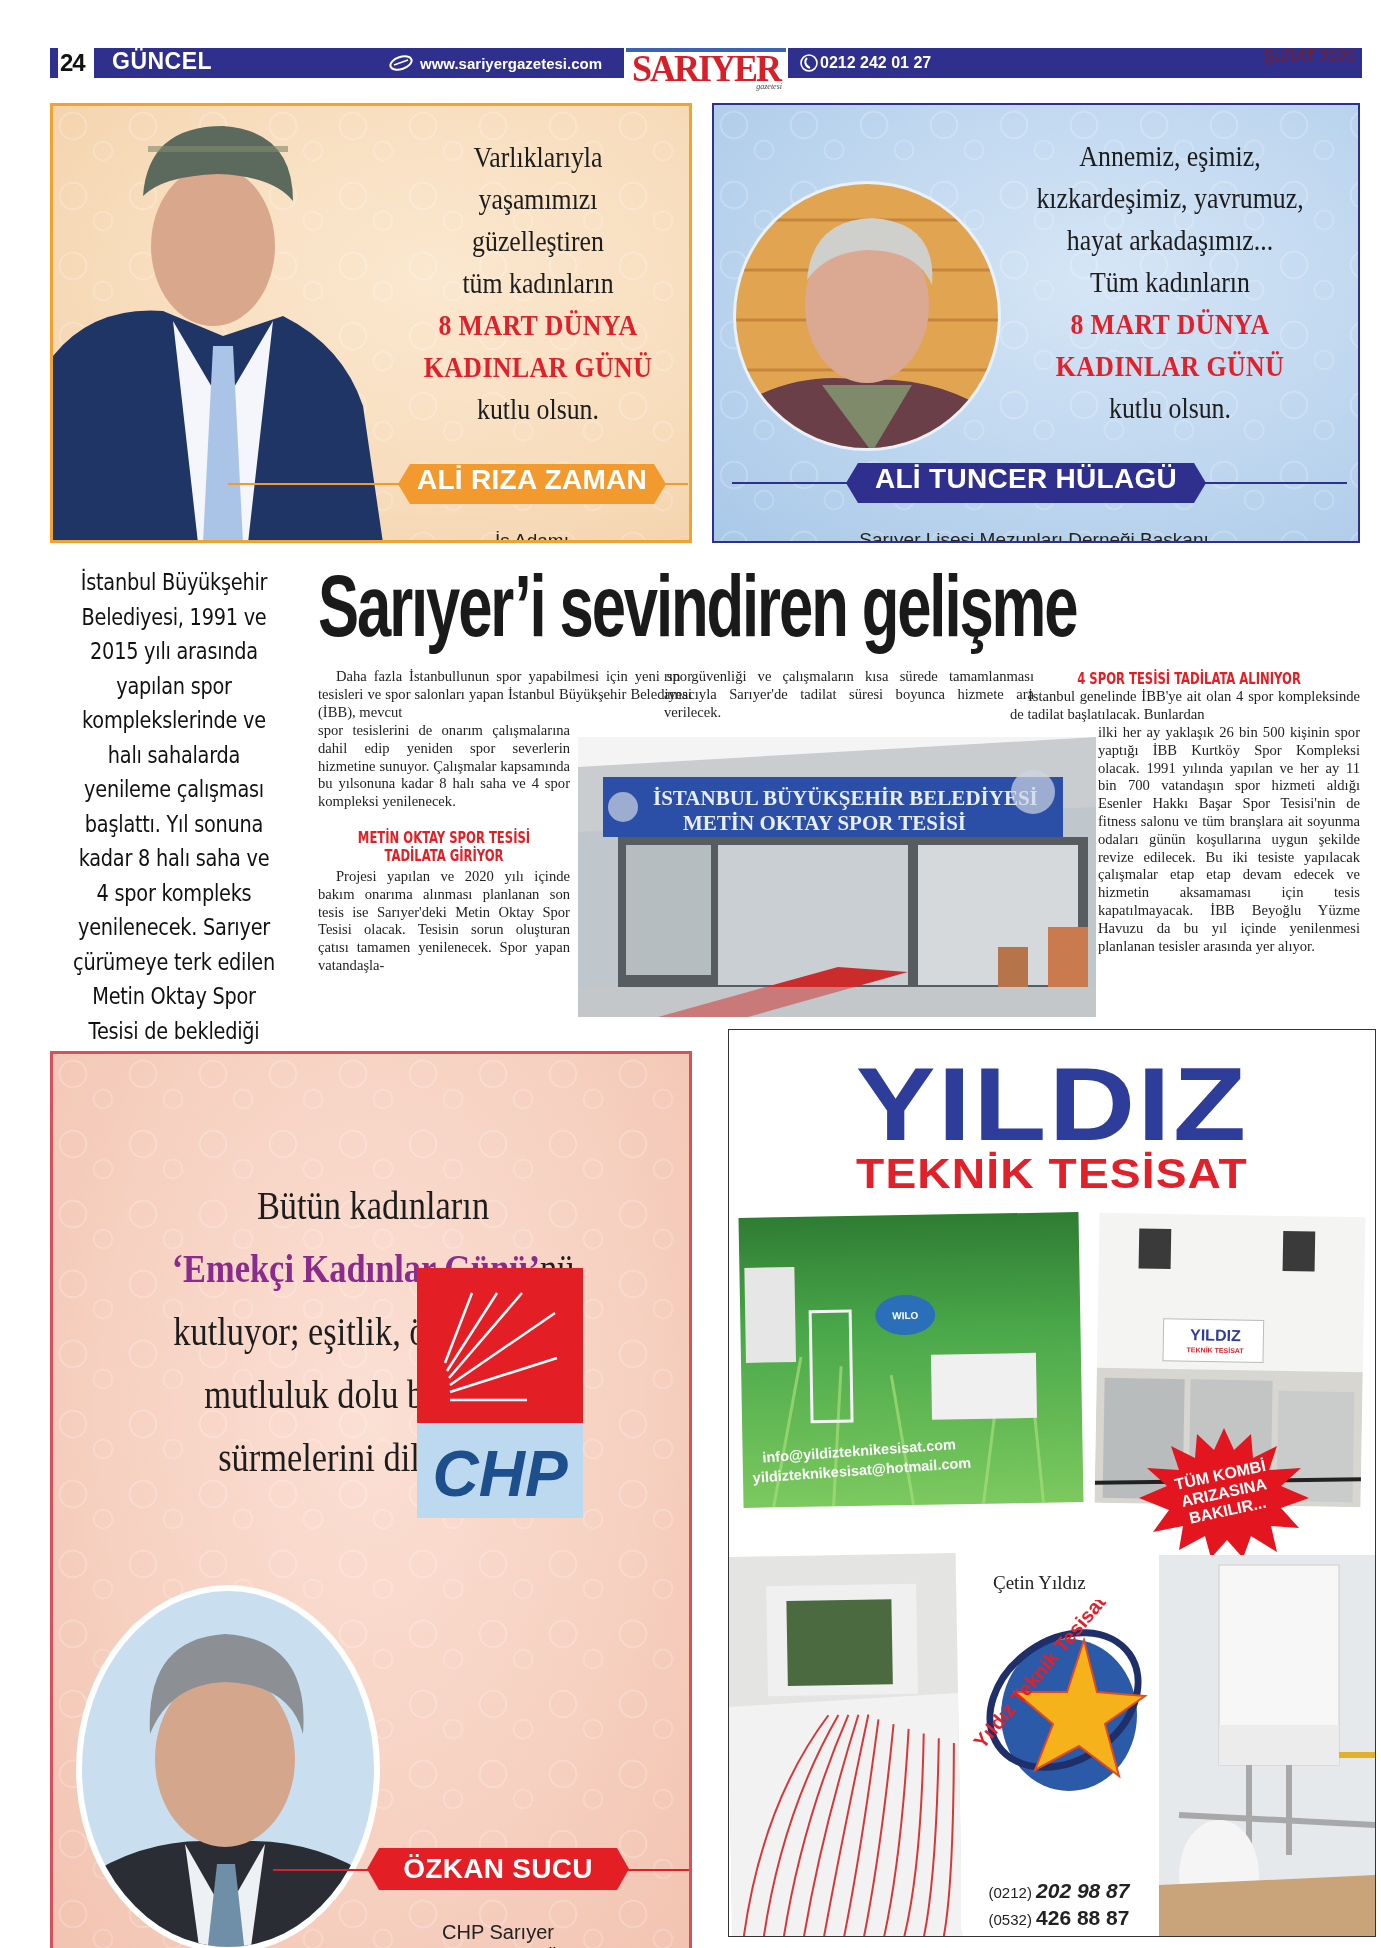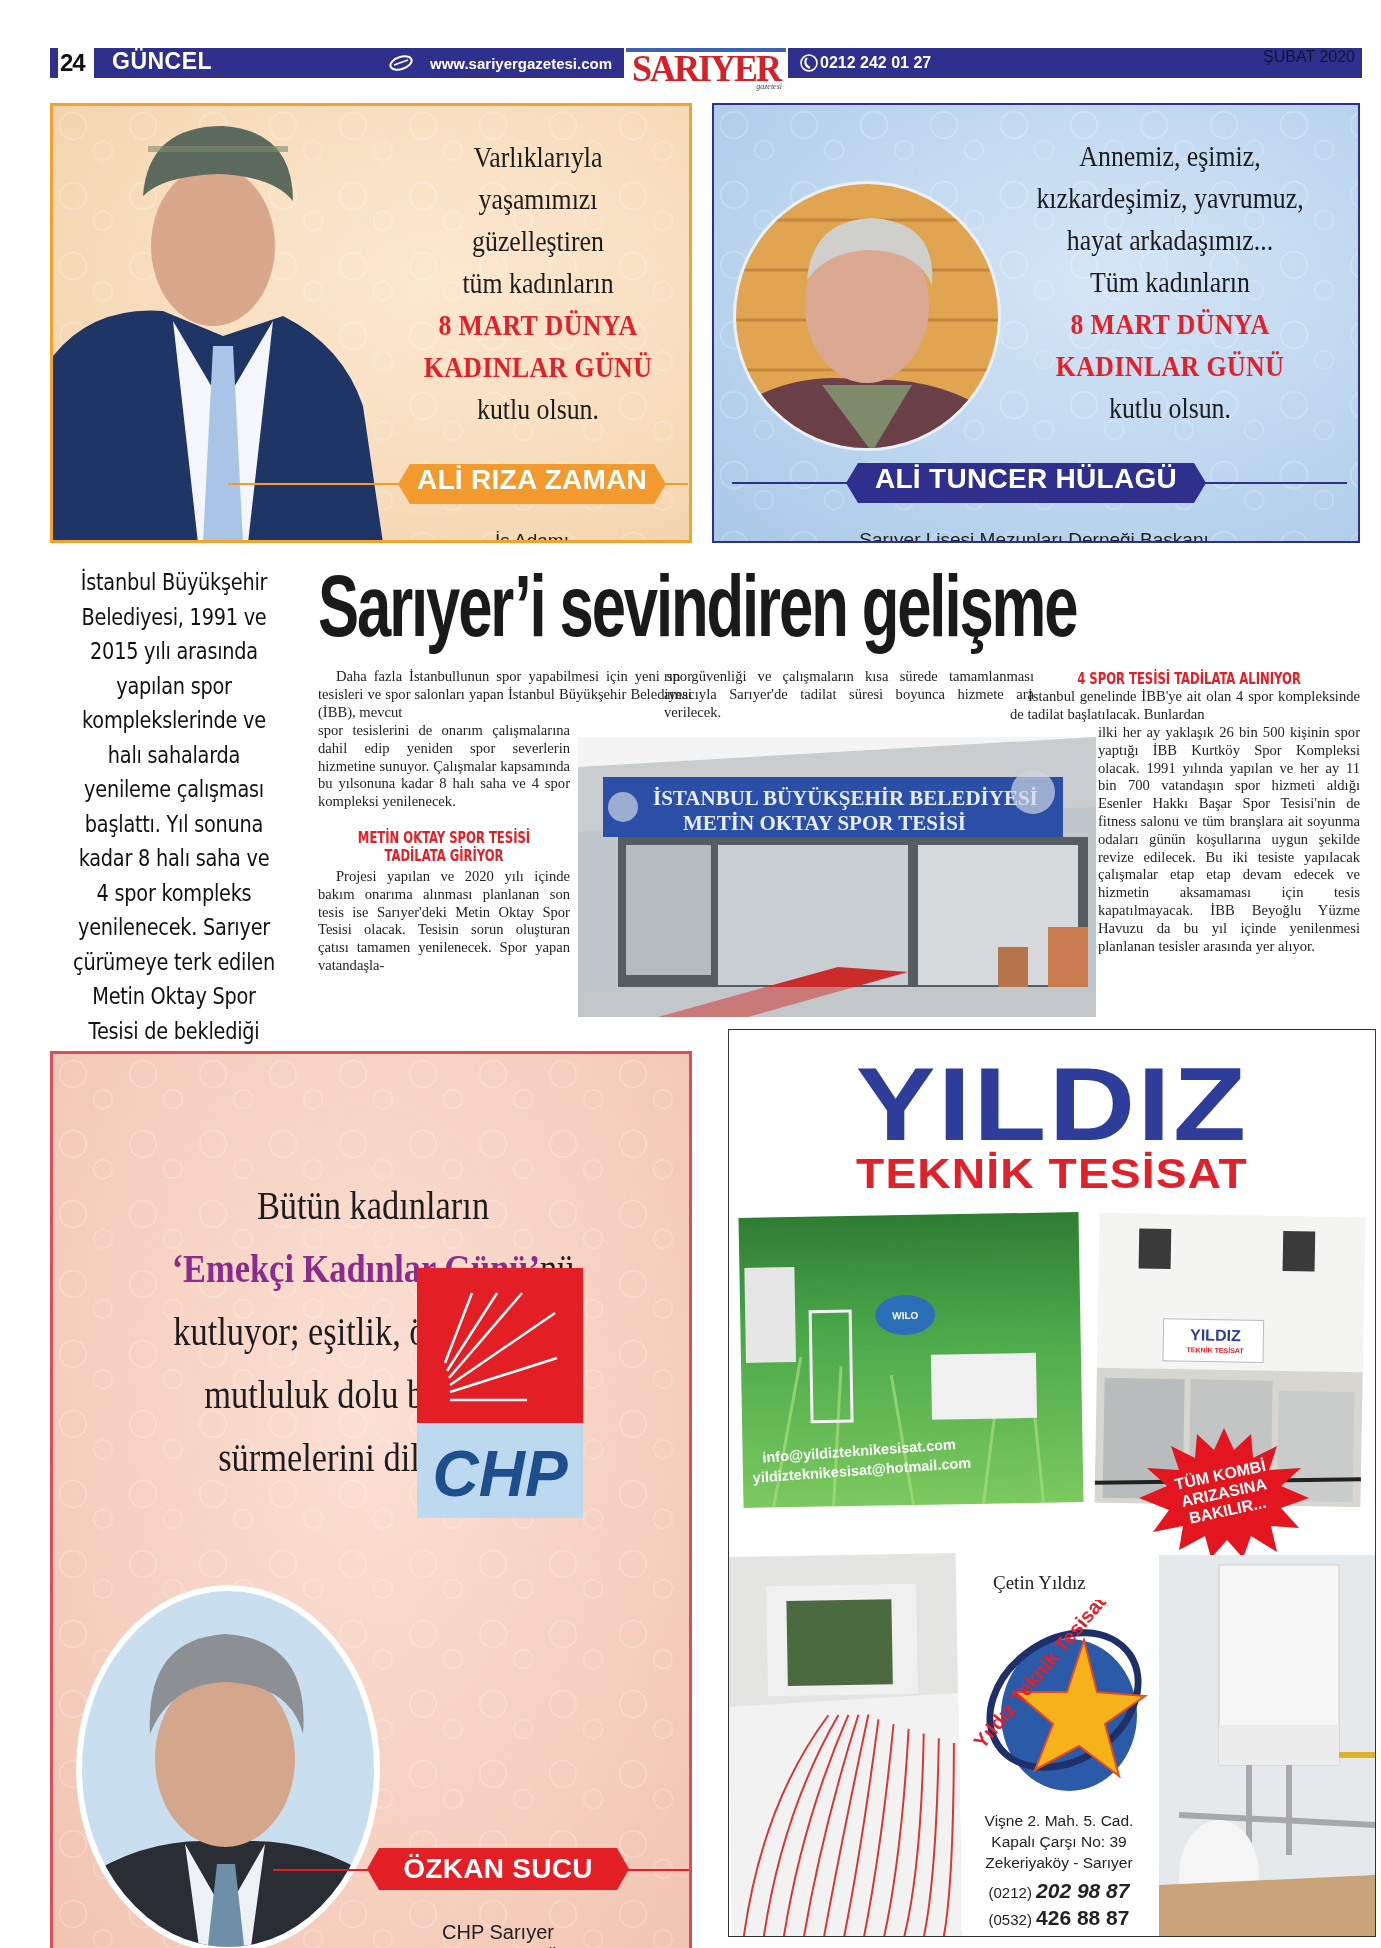--- a/index.html
+++ b/index.html
@@ -5,27 +5,27 @@
     * { box-sizing: border-box; margin: 0; padding: 0; }
     html, body { width: 1381px; height: 1948px; background: #ffffff; overflow: hidden; }
     body { position: relative; font-family: "Liberation Serif", serif; color: #1a1a1a; }
     .abs { position: absolute; }
 
     
     .hdr { left: 50px; top: 48px; width: 1312px; height: 30px; background: #2f2f8e; }
     .hdr-pnum { left: 50px; top: 48px; width: 44px; height: 30px; background: #ffffff; border-left: 8px solid #2f2f8e; }
     .hdr-pnum span { display:block; font: bold 24px "Liberation Sans", sans-serif; color:#111; letter-spacing:-1px; line-height:30px; padding-left:2px; }
     .hdr-section { left: 112px; top: 48px; height: 30px; line-height: 31px; font: bold 23px "Liberation Sans", sans-serif; color:#fff; letter-spacing: 0.5px; }
-    .hdr-web { left: 388px; top: 48px; height: 30px; line-height: 30px; font: bold 15px "Liberation Sans", sans-serif; color:#fff; display:flex; align-items:center; gap:16px; }
+    .hdr-web { left: 388px; top: 48px; height: 30px; line-height: 30px; font: bold 15px "Liberation Sans", sans-serif; color:#fff; display:flex; align-items:center; gap:6px; }
     .hdr-logo { left: 624px; top: 44px; width: 164px; height: 46px; background:#fff; }
     .hdr-logo .stripe { position:absolute; left:2px; top:4px; width:160px; height:4px; background:#3b63b5; }
     .hdr-logo .name { position:absolute; left:0; top:6px; width:164px; text-align:center; font: bold 36px "Liberation Serif", serif; color:#d81e27; letter-spacing:-2px; line-height:36px; transform: scaleY(1.05); }
     .hdr-logo .sub { position:absolute; right:6px; top:38px; font: italic 8px "Liberation Serif", serif; color:#444; }
     .hdr-phone { left: 800px; top: 48px; height: 30px; line-height: 30px; font: bold 16px "Liberation Sans", sans-serif; color:#fff; display:flex; align-items:center; gap:2px; }
-    .hdr-date { right: 26px; top: 48px; height: 30px; line-height: 30px; font: 16px "Liberation Sans", sans-serif; color:#0f172a; }
+    .hdr-date { right: 26px; top: 48px; height: 30px; line-height: 30px; font: 16px "Liberation Sans", sans-serif; color:#7f1d1d; }
 
     
     .ad1 { left: 50px; top: 103px; width: 642px; height: 440px; border: 3px solid #f0a32e;
       background: radial-gradient(ellipse at 60% 40%, #fbe8d0 0%, #f7dcbb 60%, #f2cfa6 100%); overflow:hidden; }
     .ad2 { left: 712px; top: 103px; width: 648px; height: 440px; border: 2px solid #2f2f8e;
       background: radial-gradient(ellipse at 60% 40%, #d6e6f6 0%, #bcd5ee 60%, #a9c8e8 100%); overflow:hidden; }
     .swirl { position:absolute; inset:0; opacity:0.35;
       background-image: radial-gradient(circle at 20px 20px, transparent 12px, rgba(255,255,255,0.8) 13px, transparent 15px),
                         radial-gradient(circle at 50px 45px, transparent 8px, rgba(255,255,255,0.7) 9px, transparent 11px);
       background-size: 70px 70px; }
@@ -319,25 +319,20 @@
   </div>
 
   <div style="position:absolute; left:232px; top:530px; width:196px; height:370px; background:#fff;">
     <div style="position:absolute; left:32px; top:12px; font: 19px 'Liberation Serif', serif; color:#222;">Çetin Yıldız</div>
     <svg style="position:absolute; left:8px; top:40px;" width="180" height="200" viewBox="0 0 180 200">
       <ellipse cx="100" cy="115" rx="68" ry="76" fill="#2b5aa8"></ellipse>
       <ellipse cx="95" cy="100" rx="80" ry="60" fill="none" stroke="#1e2f6a" stroke-width="7" transform="rotate(-35 95 100)"></ellipse>
       <polygon fill="#f6b21a" stroke="#e34a1e" stroke-width="2" points="115,40 128,92 176,96 136,124 150,176 110,146 66,170 84,124 46,92 98,92"></polygon>
       <text x="14" y="150" font-family="Liberation Sans" font-weight="bold" font-size="20" fill="#e3202a" transform="rotate(-50 14 150)">Yıldız Teknik Tesisat</text>
     </svg>
-    <div style="position:absolute; left:0; top:250px; width:196px; text-align:center; font: 15.5px/21px 'Liberation Sans', sans-serif; color:#222;">
-      <div>Vişne 2. Mah. 5. Cad.</div>
-      <div>Kapalı Çarşı No: 39</div>
-      <div>Zekeriyaköy - Sarıyer</div>
-    </div>
     <div style="position:absolute; left:0; top:318px; width:196px; text-align:center; font: 15px/25px 'Liberation Sans', sans-serif; color:#222;">
       <div><span>(0212)</span> <b style="font-size:21px;font-style:italic;">202 98 87</b></div>
       <div><span>(0532)</span> <b style="font-size:21px;">426 88 87</b></div>
       <div> <b style="font-size:21px;">643 61 40</b></div>
     </div>
   </div>
 
   <div style="position:absolute; left:430px; top:525px; width:218px; height:385px; overflow:hidden; background:#e5e9ec;">
     <svg width="218" height="385" viewBox="0 0 218 385">
       <rect x="60" y="10" width="120" height="200" fill="#f7f7f7" stroke="#ccc"></rect>

